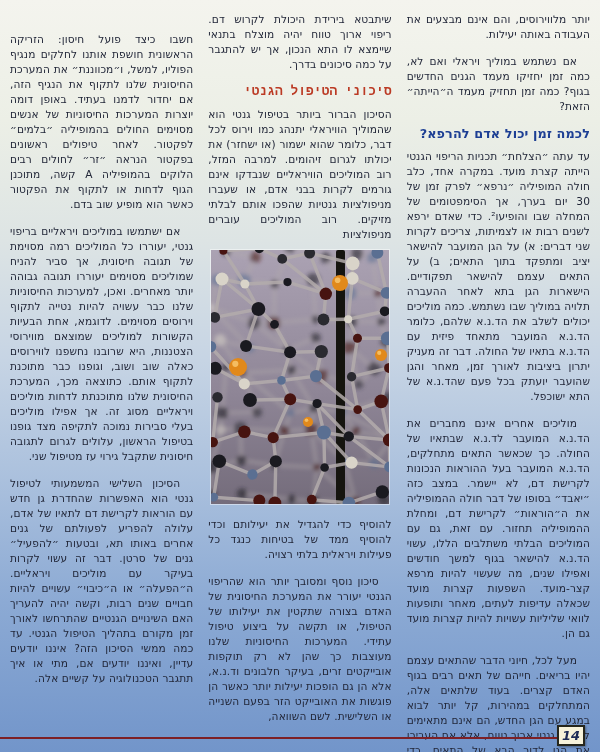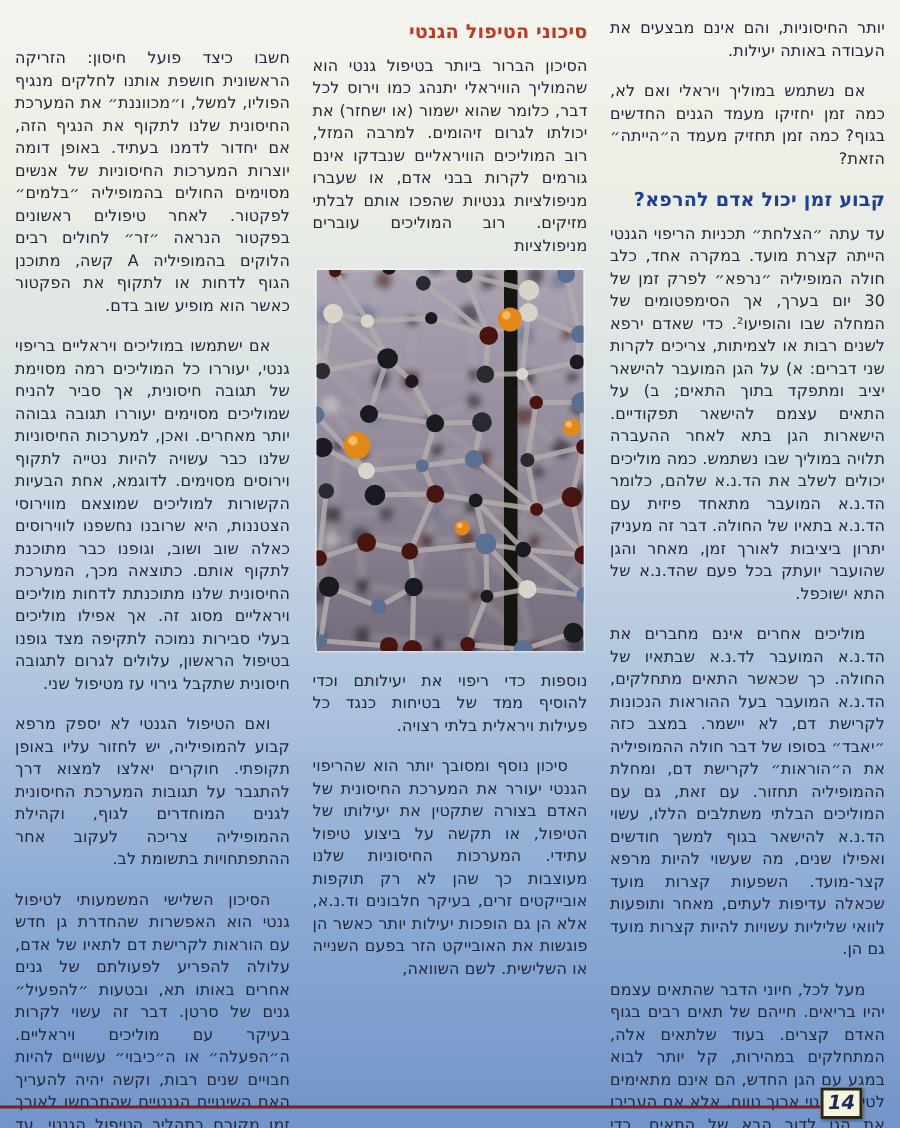--- a/index.html
+++ b/index.html
@@ -29,64 +29,65 @@
   }
   .col p{margin:0 0 12px 0;}
   .col p.ind{text-indent:13px;}
   .col-left{padding-top:20px;}
   h2{
     font-size:12.8px;
     font-weight:bold;
     margin:2px 0 7px 0;
     line-height:16px;
   }
-  .h-red{color:#bb3a24;}
+  .h-red{color:#bb3a24;font-family:Liberation Mono, monospace;}
   .h-blue{color:#1d3f94;}
   .photo{
     width:178px;height:254px;
     margin:6px auto 13px auto;
     box-shadow:0 0 0 1px rgba(255,255,255,0.45);
   }
   .photo svg{display:block;width:178px;height:254px;}
   .rule{
     position:absolute;
     left:0;bottom:13px;
     width:563px;height:2px;
     background:#7d2026;
   }
   .pagenum{
     position:absolute;
-    right:25px;bottom:6px;
+    right:15px;bottom:6px;
     width:24px;height:17px;
     background:#f7f2da;
     border:2px solid #26261c;
     color:#1d2a55;
     font-size:13px;
     font-weight:bold;
     font-style:italic;
     display:flex;align-items:center;justify-content:center;
     box-shadow:1px 1px 2px rgba(0,0,0,0.35);
   }
 </style>
 </head>
 <body>
 
 <div class="page">
   <div class="cols">
 
     <section class="col">
-      <p>יותר החיסוניות, והם אינם מבצעים את העבודה באותה יעילות.</p>
+      <p>יותר מלווירוסים, והם אינם מבצעים את העבודה באותה יעילות.</p>
       <p class="ind">אם נשתמש במוליך ויראלי ואם לא, כמה זמן יחזיקו מעמד הגנים החדשים בגוף? כמה זמן תחזיק מעמד ה״הייתה״ הזאת?</p>
-      <h2 class="h-blue">קבוע זמן יכול אדם להרפא?</h2>
+      <h2 class="h-blue">לכמה זמן יכול אדם להרפא?</h2>
       <p>עד עתה ״הצלחת״ תכניות הריפוי הגנטי הייתה קצרת מועד. במקרה אחד, כלב חולה המופיליה ״נרפא״ לפרק זמן של 30 יום בערך, אך הסימפטומים של המחלה שבו והופיעו². כדי שאדם ירפא לשנים רבות או לצמיתות, צריכים לקרות שני דברים: א) על הגן המועבר להישאר יציב ומתפקד בתוך התאים; ב) על התאים עצמם להישאר תפקודיים. הישארות הגן בתא לאחר ההעברה תלויה במוליך שבו נשתמש. כמה מוליכים יכולים לשלב את הד.נ.א שלהם, כלומר הד.נ.א המועבר מתאחד פיזית עם הד.נ.א בתאיו של החולה. דבר זה מעניק יתרון ביציבות לאורך זמן, מאחר והגן שהועבר יועתק בכל פעם שהד.נ.א של התא ישוכפל.</p>
       <p class="ind">מוליכים אחרים אינם מחברים את הד.נ.א המועבר לד.נ.א שבתאיו של החולה. כך שכאשר התאים מתחלקים, הד.נ.א המועבר בעל ההוראות הנכונות לקרישת דם, לא יישמר. במצב כזה ״יאבד״ בסופו של דבר חולה ההמופיליה את ה״הוראות״ לקרישת דם, ומחלת ההמופיליה תחזור. עם זאת, גם עם המוליכים הבלתי משתלבים הללו, עשוי הד.נ.א להישאר בגוף למשך חודשים ואפילו שנים, מה שעשוי להיות מרפא קצר-מועד. השפעות קצרות מועד שכאלה עדיפות לעתים, מאחר ותופעות לוואי שליליות עשויות להיות קצרות מועד גם הן.</p>
       <p class="ind">מעל לכל, חיוני הדבר שהתאים עצמם יהיו בריאים. חייהם של תאים רבים בגוף האדם קצרים. בעוד שלתאים אלה, המתחלקים במהירות, קל יותר לבוא במגע עם הגן החדש, הם אינם מתאימים לטיפול גנטי ארוך טווח, אלא אם העבירו את הגן לדור הבא של התאים. כדי להתגבר על הבעיה, יש להחדיר את הגנים לתאים יציבים בעלי תוחלת חיים ארוכה, כגון תאי כבד או תאי שריר. אך גם תאים אלה עשויים ״לאבד״ את הגן בסופו של דבר, דבר</p>
     </section>
 
     <section class="col">
+      <p>שיתבטא בירידת היכולת לקרוש דם. ריפוי ארוך טווח יהיה מוצלח בתנאי שיימצא לו התא הנכון, אך יש להתגבר על כמה סיכונים בדרך.</p>
       <h2 class="h-red">סיכוני הטיפול הגנטי</h2>
       <p style="margin-bottom:0;">הסיכון הברור ביותר בטיפול גנטי הוא שהמוליך הוויראלי יתנהג כמו וירוס לכל דבר, כלומר שהוא ישמור (או ישחזר) את יכולתו לגרום זיהומים. למרבה המזל, רוב המוליכים הוויראליים שנבדקו אינם גורמים לקרות בבני אדם, או שעברו מניפולציות גנטיות שהפכו אותם לבלתי מזיקים. רוב המוליכים עוברים מניפולציות</p>
       <figure class="photo" style="margin-top:8px;" aria-label="דגם מולקולרי — כדורים ומוטות">
         <svg id="molecule-svg" viewBox="0 0 178 254" aria-hidden="true">
           <defs>
             <linearGradient id="mbg" x1="0" y1="0" x2="0" y2="1">
               <stop offset="0" stop-color="#aba2b3"></stop>
               <stop offset="0.55" stop-color="#8f8697"></stop>
               <stop offset="1" stop-color="#746c7b"></stop>
             </linearGradient>
@@ -365,28 +366,27 @@
             <circle cx="129" cy="33" r="8" fill="#e1891b"></circle>
             <circle cx="126.6" cy="30.2" r="2.8" fill="#f6c36a" opacity="0.9"></circle>
             <circle cx="27" cy="117" r="9" fill="#e1891b"></circle>
             <circle cx="24.3" cy="113.85" r="3.1" fill="#f6c36a" opacity="0.9"></circle>
             <circle cx="170" cy="105" r="6" fill="#e1891b"></circle>
             <circle cx="168.2" cy="102.9" r="2.1" fill="#f6c36a" opacity="0.9"></circle>
             <circle cx="97" cy="172" r="5" fill="#e1891b"></circle>
             <circle cx="95.5" cy="170.25" r="1.8" fill="#f6c36a" opacity="0.9"></circle>
           </svg>
       </figure>
-      <p>נוספות כדי ריפוי את יעילותם וכדי להוסיף ממד של בטיחות כנגד כל פעילות ויראלית בלתי רצויה.</p>
+      <p>להוסיף כדי להגדיל את יעילותם וכדי להוסיף ממד של בטיחות כנגד כל פעילות ויראלית בלתי רצויה.</p>
       <p class="ind">סיכון נוסף ומסובך יותר הוא שהריפוי הגנטי יעורר את המערכת החיסונית של האדם בצורה שתקטין את יעילותו של הטיפול, או תקשה על ביצוע טיפול עתידי. המערכות החיסוניות שלנו מעוצבות כך שהן לא רק תוקפות אובייקטים זרים, בעיקר חלבונים וד.נ.א, אלא הן גם הופכות יעילות יותר כאשר הן פוגשות את האובייקט הזר בפעם השנייה או השלישית. לשם השוואה,</p>
     </section>
 
     <section class="col col-left">
       <p>חשבו כיצד פועל חיסון: הזריקה הראשונית חושפת אותנו לחלקים מנגיף הפוליו, למשל, ו״מכווננת״ את המערכת החיסונית שלנו לתקוף את הנגיף הזה, אם יחדור לדמנו בעתיד. באופן דומה יוצרות המערכות החיסוניות של אנשים מסוימים החולים בהמופיליה ״בלמים״ לפקטור. לאחר טיפולים ראשונים בפקטור הנראה ״זר״ לחולים רבים הלוקים בהמופיליה A קשה, מתוכנן הגוף לדחות או לתקוף את הפקטור כאשר הוא מופיע שוב בדם.</p>
       <p class="ind">אם ישתמשו במוליכים ויראליים בריפוי גנטי, יעוררו כל המוליכים רמה מסוימת של תגובה חיסונית, אך סביר להניח שמוליכים מסוימים יעוררו תגובה גבוהה יותר מאחרים. ואכן, למערכות החיסוניות שלנו כבר עשויה להיות נטייה לתקוף וירוסים מסוימים. לדוגמא, אחת הבעיות הקשורות למוליכים שמוצאם מווירוסי הצטננות, היא שרובנו נחשפנו לווירוסים כאלה שוב ושוב, וגופנו כבר מתוכנת לתקוף אותם. כתוצאה מכך, המערכת החיסונית שלנו מתוכנתת לדחות מוליכים ויראליים מסוג זה. אך אפילו מוליכים בעלי סבירות נמוכה לתקיפה מצד גופנו בטיפול הראשון, עלולים לגרום לתגובה חיסונית שתקבל גירוי עז מטיפול שני.</p>
-      <p class="ind">ואם הטיפול הגנטי לא יספק מרפא קבוע להמופיליה, יש לחזור עליו באופן תקופתי. חוקרים יאלצו למצוא דרך להתגבר על תגובות המערכת החיסונית לגנים המוחדרים לגוף, וקהילת ההמופיליה צריכה לעקוב אחר ההתפתחויות בתשומת לב.</p>
       <p class="ind">הסיכון השלישי המשמעותי לטיפול גנטי הוא האפשרות שהחדרת גן חדש עם הוראות לקרישת דם לתאיו של אדם, עלולה להפריע לפעולתם של גנים אחרים באותו תא, ובטעות ״להפעיל״ גנים של סרטן. דבר זה עשוי לקרות בעיקר עם מוליכים ויראליים. ה״הפעלה״ או ה״כיבוי״ עשויים להיות חבויים שנים רבות, וקשה יהיה להעריך האם השינויים הגנטיים שהתרחשו לאורך זמן מקורם בתהליך הטיפול הגנטי. עד כמה ממשי הסיכון הזה? איננו יודעים עדיין, ואיננו יודעים אם, מתי או איך תתגבר הטכנולוגיה על קשיים אלה.</p>
     </section>
 
   </div>
 
   <div class="rule"></div>
   <div class="pagenum">14</div>
 </div>
 
 </body></html>

